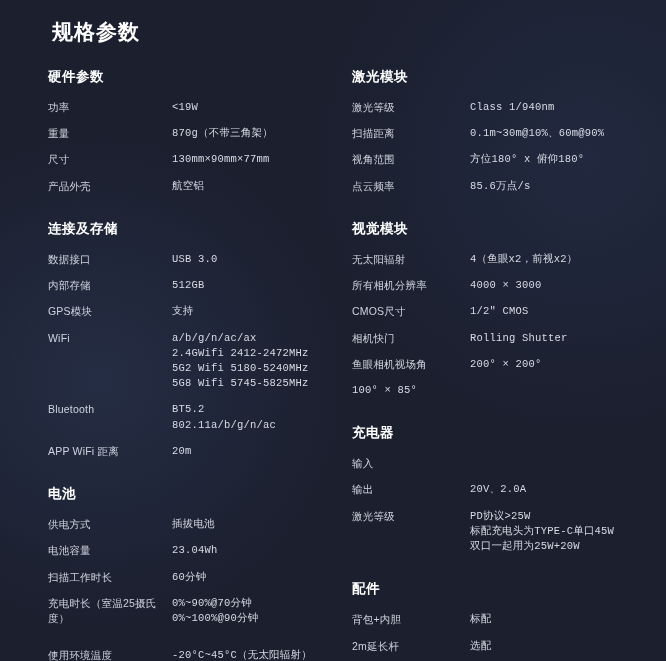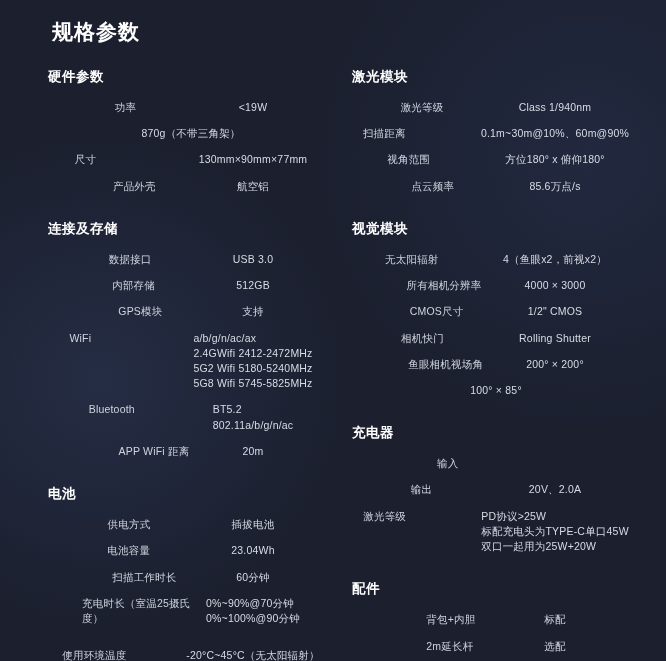--- a/index.html
+++ b/index.html
@@ -54,34 +54,34 @@
     font-weight: bold;
     color: #ffffff;
     margin: 0 0 14px 0;
     letter-spacing: 0.5px;
   }
   .spec-row {
     display: flex;
     align-items: flex-start;
     margin-bottom: 11px;
     line-height: 1.45;
-    justify-content: center;
   }
   .spec-label {
     width: 124px;
     flex: 0 0 124px;
     font-size: 10.5px;
     color: #cfd4de;
     letter-spacing: 0.2px;
   }
   .spec-value {
     font-size: 10.5px;
     color: #d8dce5;
     white-space: pre-line;
     letter-spacing: 0.2px;
+    font-family: Liberation Mono, monospace;
   }
   .col-right .spec-label {
     width: 118px;
     flex: 0 0 118px;
   }
   .gap-top { margin-top: 22px; }
 </style>
 </head>
 <body>
 
@@ -95,20 +95,21 @@
 
     <div class="col col-left">
 
       <div class="section">
         <h2 class="section-title">硬件参数</h2>
         <div class="spec-row">
           <div class="spec-label">功率</div>
           <div class="spec-value">&lt;19W</div>
         </div>
         <div class="spec-row">
+          <div class="spec-label">重量</div>
           <div class="spec-value">870g（不带三角架）</div>
         </div>
         <div class="spec-row">
           <div class="spec-label">尺寸</div>
           <div class="spec-value">130mm×90mm×77mm</div>
         </div>
         <div class="spec-row">
           <div class="spec-label">产品外壳</div>
           <div class="spec-value">航空铝</div>
         </div>

